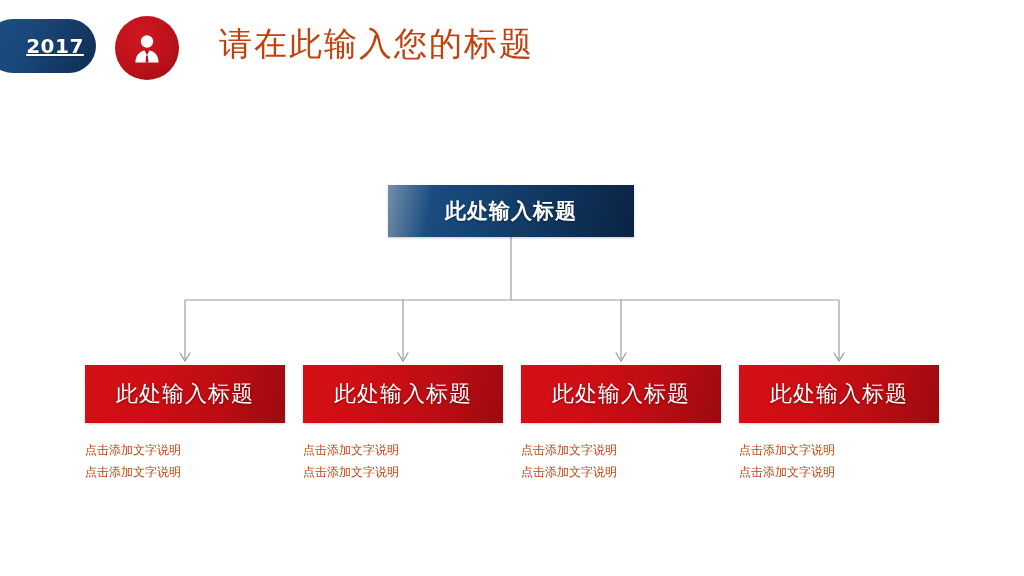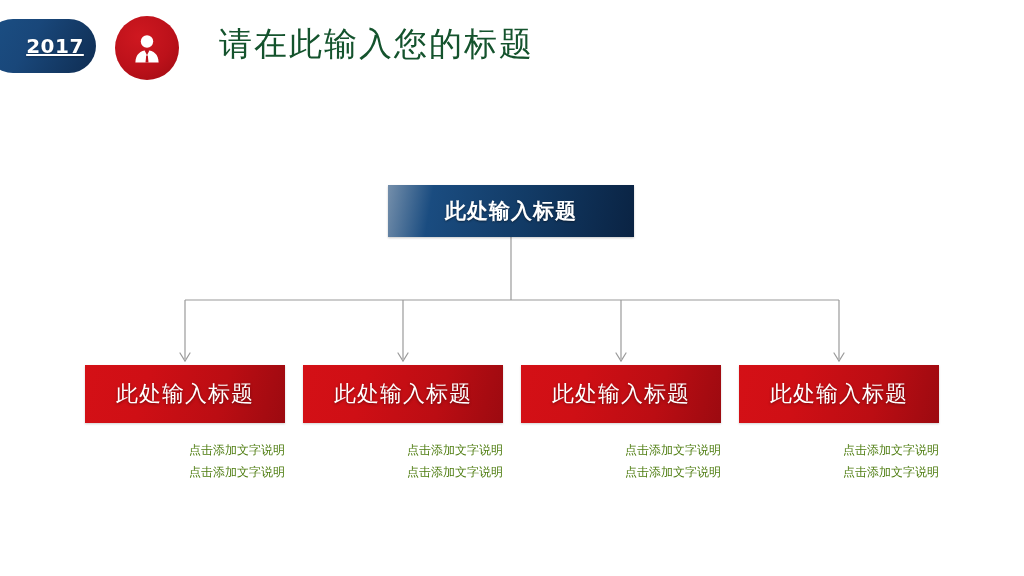--- a/index.html
+++ b/index.html
@@ -58,21 +58,21 @@
     align-items: center;
     justify-content: center;
   }
   .person-circle svg { display: block; }
 
   .page-title {
     position: absolute;
     left: 219px;
     top: 22px;
     font-size: 33px;
-    color: #14532d;
+    color: #c2410c;
     letter-spacing: 2px;
     white-space: nowrap;
     font-weight: normal;
   }
 
   
   .diagram {
     position: absolute;
     left: 0;
     top: 12px;
@@ -129,22 +129,22 @@
 
   .node-child.c1 { left: 85px; }
   .node-child.c2 { left: 303px; }
   .node-child.c3 { left: 521px; }
   .node-child.c4 { left: 739px; }
 
   .caption-block {
     position: absolute;
     top: 427px;
     width: 200px;
-    text-align: right;
-    color: #4d7c0f;
+    text-align: left;
+    color: #c2410c;
     font-size: 12px;
     line-height: 22px;
   }
   .caption-block.c1 { left: 85px; }
   .caption-block.c2 { left: 303px; }
   .caption-block.c3 { left: 521px; }
   .caption-block.c4 { left: 739px; }
   .caption-line { display: block; white-space: nowrap; }
 </style>
 </head>

